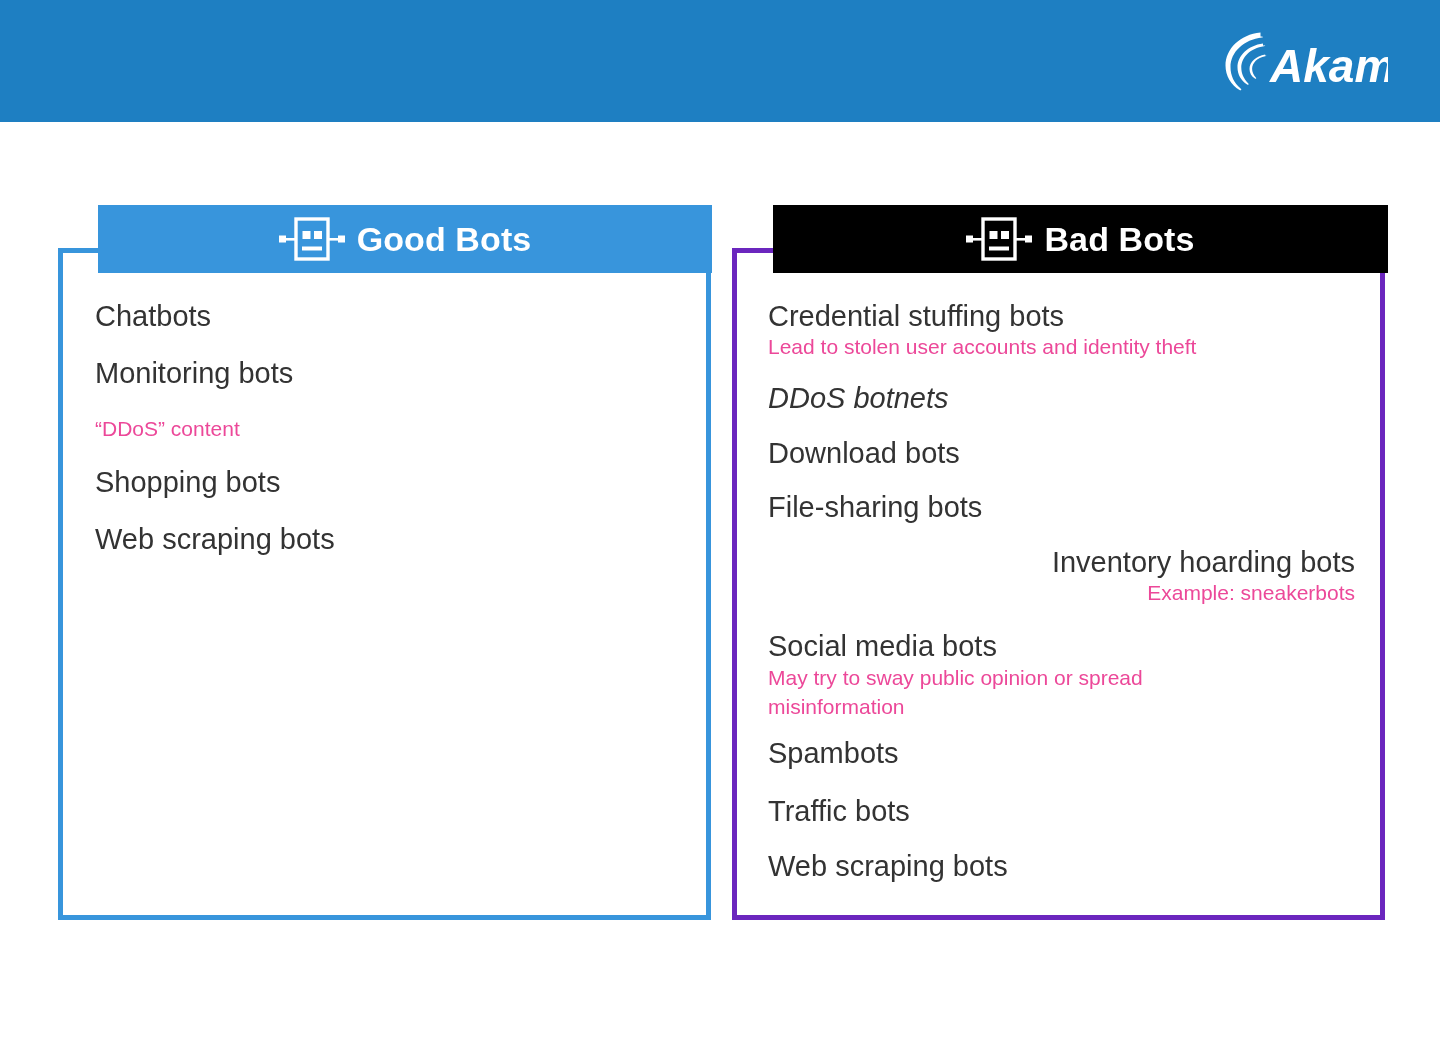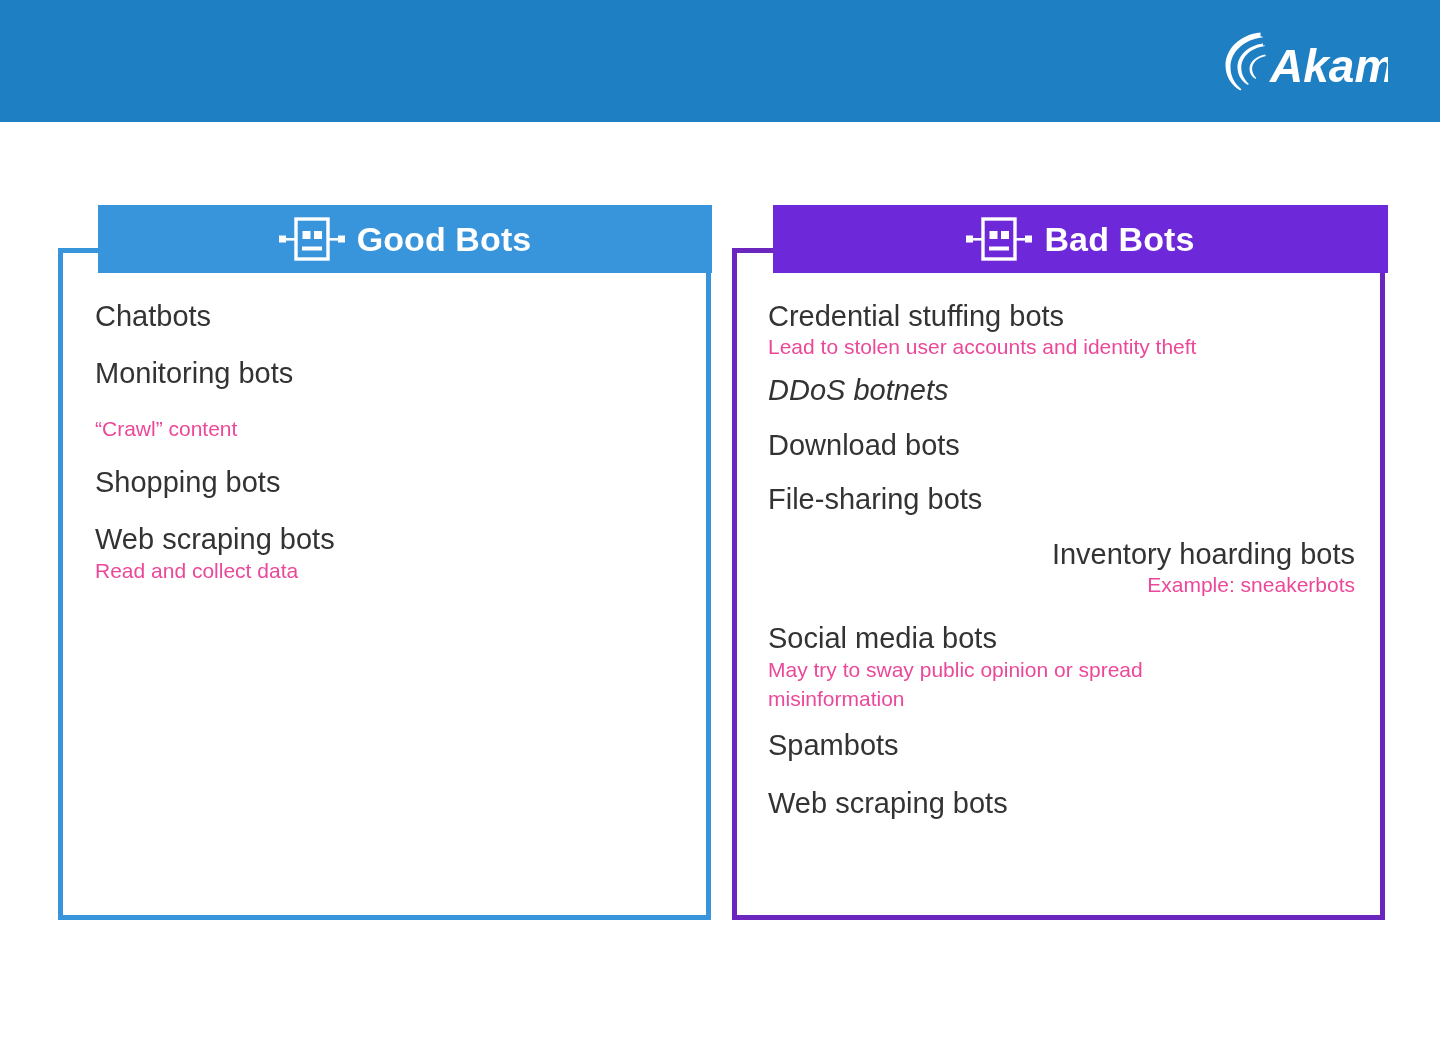--- a/index.html
+++ b/index.html
@@ -58,21 +58,21 @@
     position: absolute;
     top: 0;
     height: 68px;
     background: #3895DC;
     display: flex;
     align-items: center;
     justify-content: center;
     gap: 12px;
     z-index: 3;
   }
-  .panel.bad .panel-header { background: #6d28d9; }
+  .panel.bad .panel-header { background: #000000; }
 
   .panel-header .hdr-title {
     color: #ffffff;
     font-size: 34px;
     font-weight: bold;
     letter-spacing: 0.1px;
     line-height: 1;
     white-space: nowrap;
   }
 
@@ -155,30 +155,29 @@
 
       <div class="bot-item no-desc">
         <div class="bot-title">Chatbots</div>
       </div>
 
       <div class="bot-item no-desc">
         <div class="bot-title">Monitoring bots</div>
       </div>
 
       <div class="bot-item">
-        <div class="bot-desc">“Crawl” content</div>
+        <div class="bot-desc">“DDoS” content</div>
       </div>
 
       <div class="bot-item no-desc">
         <div class="bot-title">Shopping bots</div>
       </div>
 
       <div class="bot-item">
         <div class="bot-title">Web scraping bots</div>
-        <div class="bot-desc">Read and collect data</div>
       </div>
 
     </div>
   </div>
 
   <div class="panel bad" style="left:732px; top:205px; width:653px; height:715px;">
 
     <div class="panel-frame"></div>
 
     <div class="panel-header" style="left:41px; width:615px;">
@@ -192,21 +191,21 @@
           <rect x="23.5" y="14" width="8" height="8" fill="#ffffff"></rect>
           <rect x="35" y="14" width="8" height="8" fill="#ffffff"></rect>
           <rect x="23" y="29.5" width="20" height="4" fill="#ffffff"></rect>
         </svg>
       </span>
       <span class="hdr-title">Bad Bots</span>
     </div>
 
     <div class="panel-body" style="padding-top:27px; padding-left:36px;">
 
-      <div class="bot-item" style="margin-bottom:12px;">
+      <div class="bot-item" style="margin-bottom:20px;">
         <div class="bot-title">Credential stuffing bots</div>
         <div class="bot-desc">Lead to stolen user accounts and identity theft</div>
       </div>
 
       <div class="bot-item no-desc" style="margin-bottom:22px;font-style:italic;">
         <div class="bot-title">DDoS botnets</div>
       </div>
 
       <div class="bot-item no-desc" style="margin-bottom:22px;">
         <div class="bot-title">Download bots</div>
@@ -223,20 +222,23 @@
 
       <div class="bot-item" style="margin-bottom:15px;">
         <div class="bot-title">Social media bots</div>
         <div class="bot-desc" style="max-width:410px; white-space:normal;">May try to sway public opinion or spread misinformation</div>
       </div>
 
       <div class="bot-item no-desc" style="margin-bottom:26px;">
         <div class="bot-title">Spambots</div>
       </div>
 
+      <div class="bot-item no-desc" style="margin-bottom:22px;">
+        <div class="bot-title">Traffic bots</div>
+      </div>
 
       <div class="bot-item no-desc" style="margin-bottom:0;">
         <div class="bot-title">Web scraping bots</div>
       </div>
 
     </div>
   </div>
 
 </div>
 

